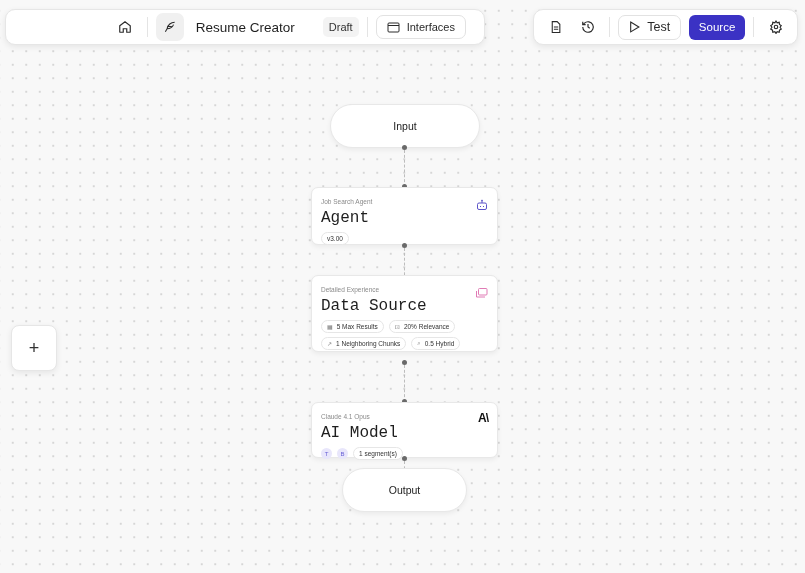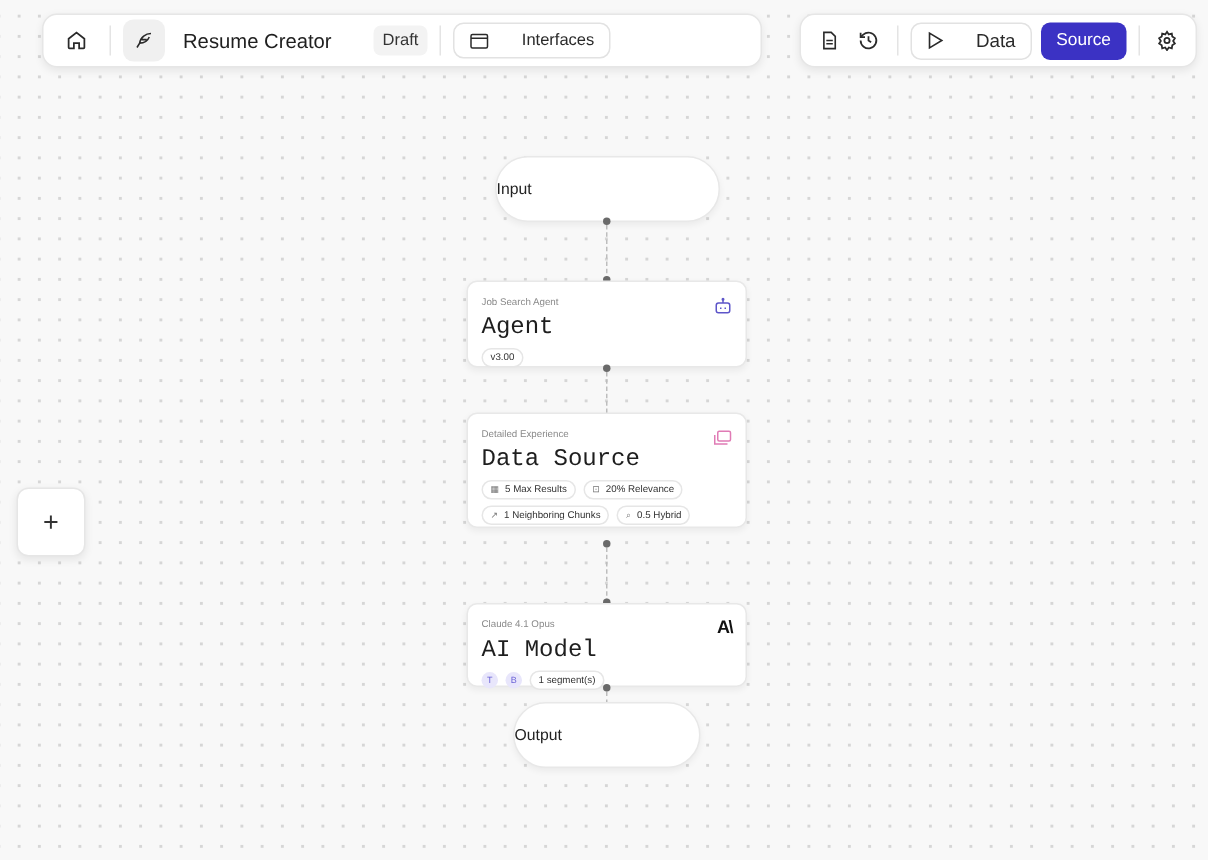--- a/index.html
+++ b/index.html
@@ -12,43 +12,43 @@
     background-position: 6px 4px;
     position: relative;
     color: #1f1f1f;
   }
   .bar {
     position: absolute; top: 9px; height: 36px;
     background: #fff; border: 1px solid #e6e6e6; border-radius: 10px;
     box-shadow: 0 2px 6px rgba(0,0,0,0.08);
     display: flex; align-items: center;
   }
-  .bar-left { left: 28px; width: 480px; padding: 0 8px; }
+  .bar-left { left: 5px; width: 480px; padding: 0 8px; justify-content: flex-end; }
   .bar-right { left: 533px; width: 265px; padding: 0 8px; }
   .icon-btn {
     width: 28px; height: 28px; display: flex; align-items: center; justify-content: center;
     border-radius: 7px; color: #2a2a2a; cursor: pointer;
   }
   .icon-btn.shaded { background: #f0f0f0; }
   .sep { width: 1px; height: 20px; background: #e4e4e4; margin: 0 8px; }
   .title { font-size: 13.5px; color: #1f1f1f; margin-left: 12px; margin-right: 28px; }
   .draft { font-size: 11px; background: #f3f3f3; color: #333; padding: 4px 6px; border-radius: 5px; }
   .outline-btn {
     height: 24px; border: 1px solid #e2e2e2; border-radius: 7px; display: flex; align-items: center;
-    padding: 0 10px; gap: 22px; font-size: 11px; color: #2a2a2a; background: #fff; cursor: pointer;
+    padding: 0 10px; gap: 7px; font-size: 11px; color: #2a2a2a; background: #fff; cursor: pointer;
   }
   .publish {
     height: 25px; background: #3b32c4; color: #fff; font-size: 11.5px; border-radius: 6px;
     padding: 0 10px; display: flex; align-items: center; cursor: pointer;
   }
   .test-btn { font-size: 12.5px; padding: 0 10px; height: 25px; }
 
   .pill-node {
     position: absolute; background: #fff; border: 1px solid #e8e8e8;
-    border-radius: 22px; display: flex; align-items: center; 
+    border-radius: 22px; display: flex; align-items: center; justify-content: center;
     font-size: 10.5px; color: #222; box-shadow: 0 2px 5px rgba(0,0,0,0.06);
   }
   .card {
     position: absolute; left: 311px; width: 187px; background: #fff;
     border: 1px solid #e8e8e8; border-radius: 7px;
     box-shadow: 0 2px 5px rgba(0,0,0,0.06); padding: 10px 9px;
   }
   .card .sub { font-size: 6.5px; color: #8a8a8a; }
   .card .name { font-size: 16px; color: #1e1e1e; margin-top: 4px; font-family: Liberation Mono, monospace; }
   .card .ico { position: absolute; right: 9px; top: 9px; }
@@ -110,21 +110,21 @@
     <svg width="14" height="14" viewBox="0 0 24 24" fill="none" stroke="#2a2a2a" stroke-width="2">
         <path d="M3 12a9 9 0 1 0 3-6.7L3 8"></path>
         <path d="M3 3v5h5M12 7v5l3 2"></path>
       </svg>
   </div>
   <div class="sep"></div>
   <div class="outline-btn test-btn">
     <svg width="11" height="12" viewBox="0 0 20 22" fill="none" stroke="#2a2a2a" stroke-width="2">
         <path d="M3 2l15 9-15 9z"></path>
       </svg>
-    <span>Data</span>
+    <span>Test</span>
   </div>
   <div style="width:8px"></div>
   <div class="publish">Source</div>
   <div class="sep"></div>
   <div class="icon-btn">
     <svg width="14" height="14" viewBox="0 0 24 24" fill="none" stroke="#2a2a2a" stroke-width="2">
         <circle cx="12" cy="12" r="3"></circle>
         <path d="M12 2l2 3 3.5-1 .5 3.5 3 2-2 3 2 3-3 2-.5 3.5-3.5-1-2 3-2-3-3.5 1-.5-3.5-3-2 2-3-2-3 3-2 .5-3.5 3.5 1z"></path>
       </svg>
   </div>

